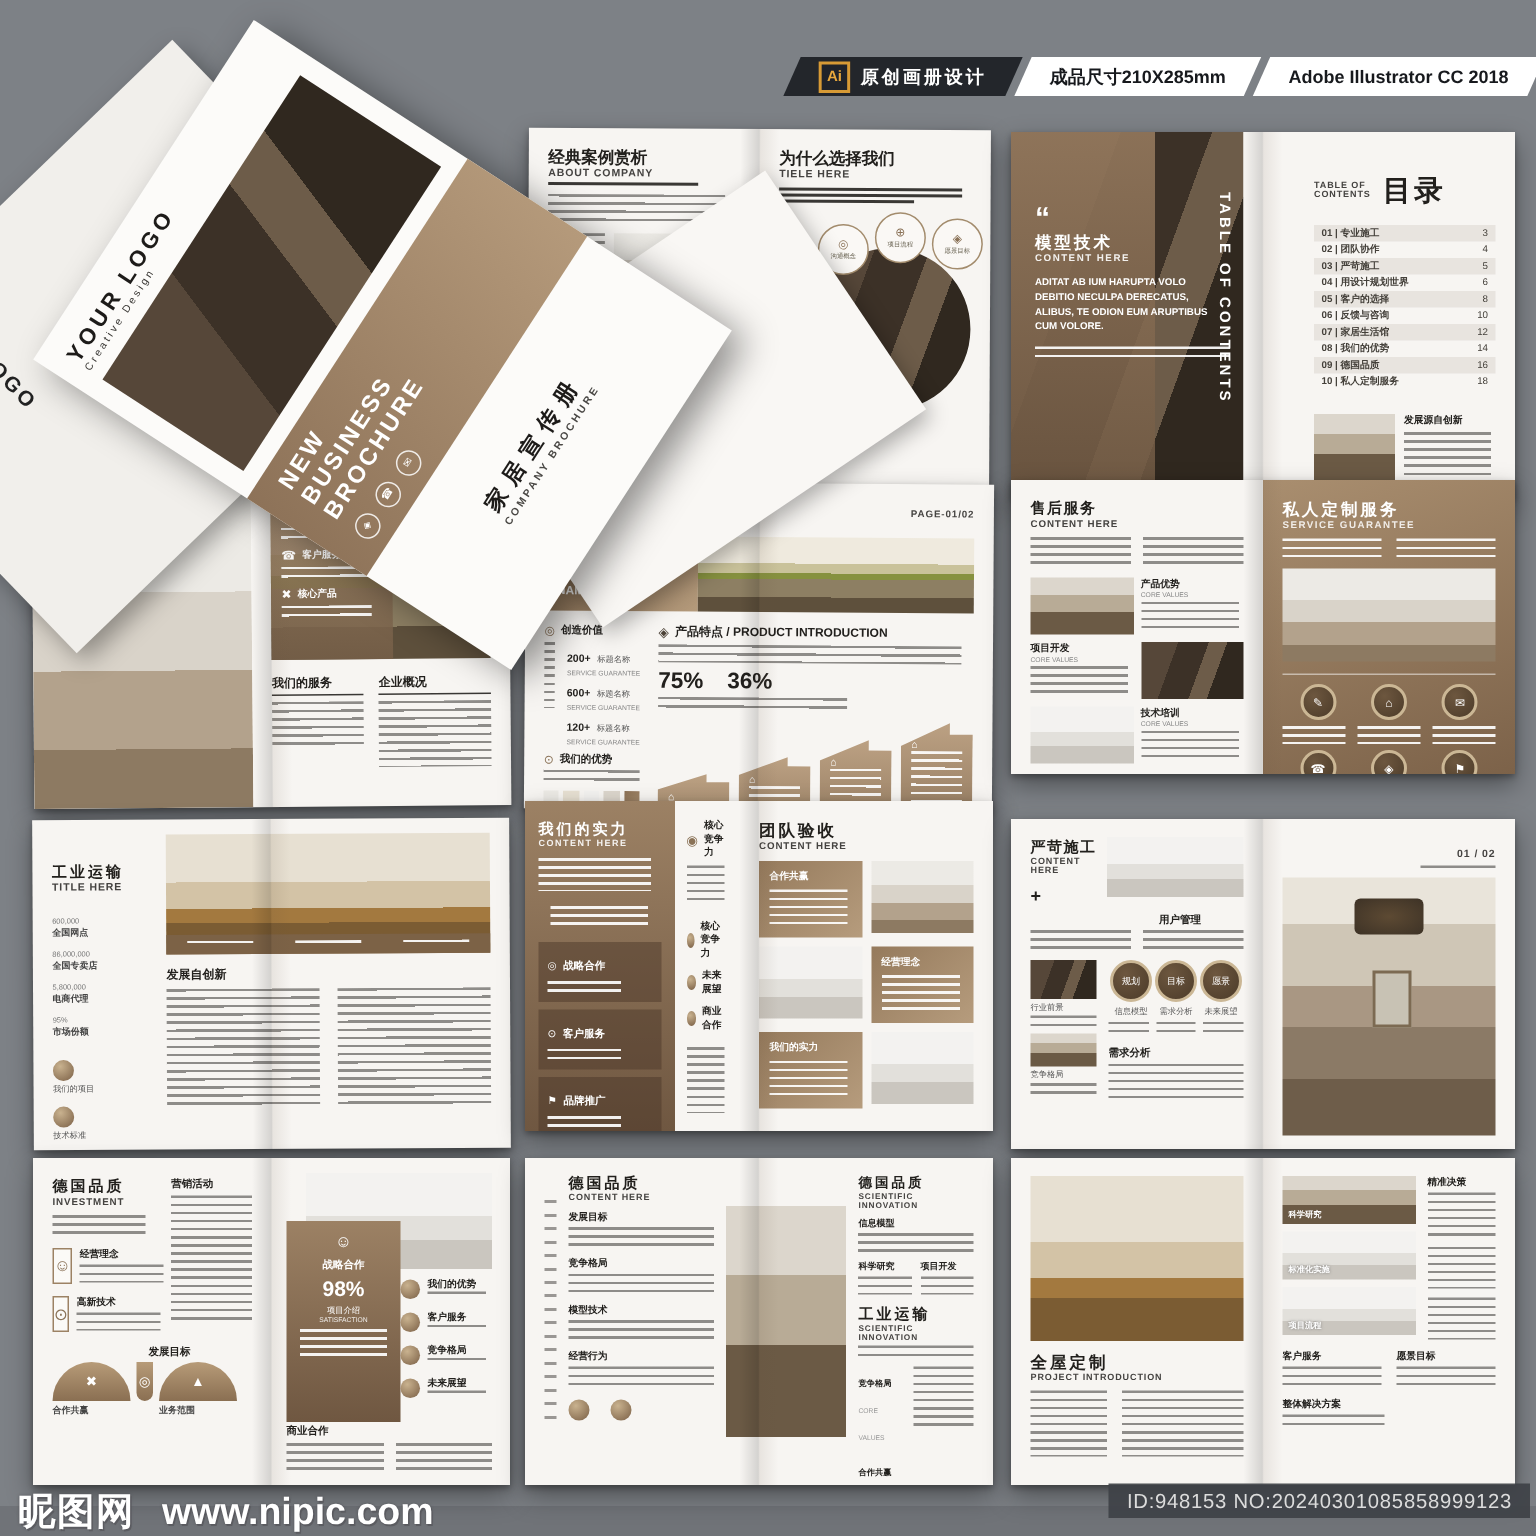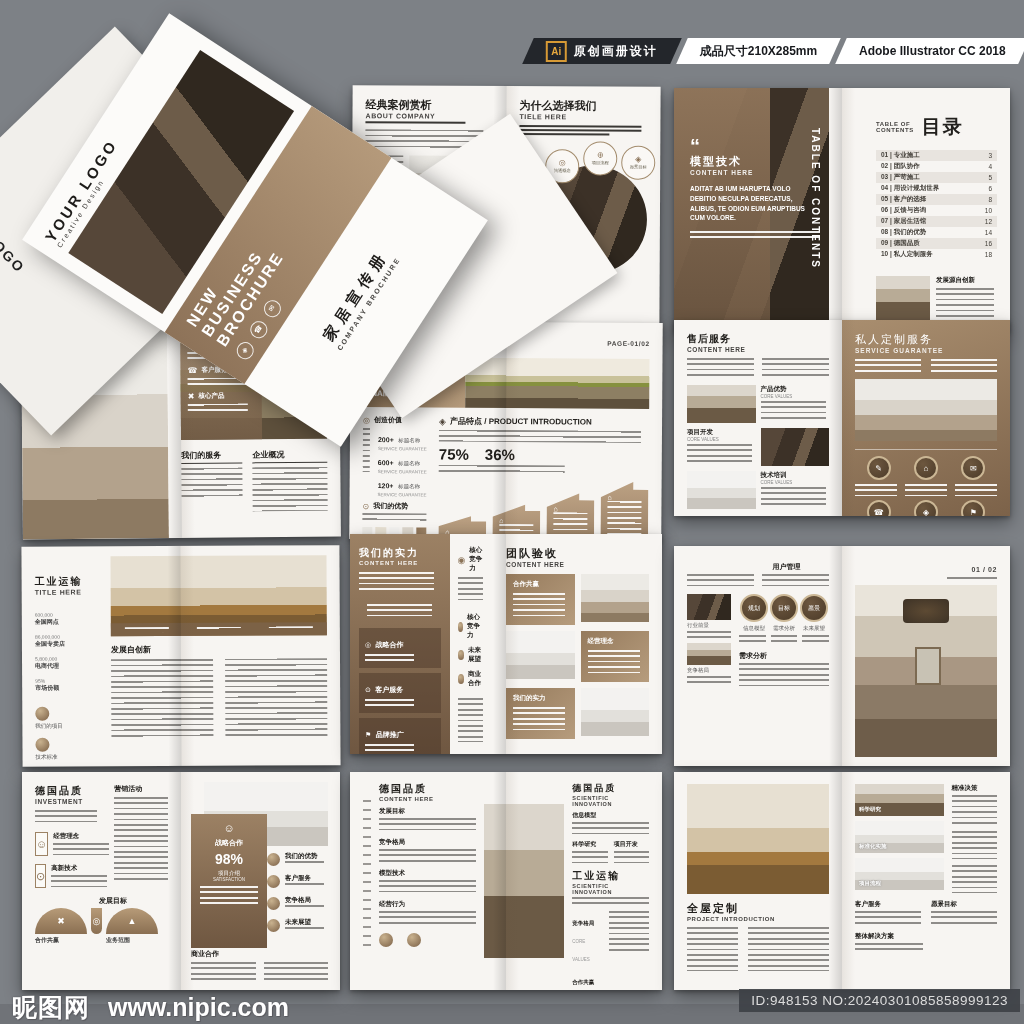--- a/index.html
+++ b/index.html
@@ -337,21 +337,21 @@
       <div class="ph ph-b" style="height:38px"></div>
       <div class="ph ph-e" style="height:38px"></div>
       <div>
           <div class="cn" style="font-size:6.5px">技术培训</div>
           <div style="font-size:4.5px;color:#888">CORE VALUES</div>
           <div class="tl" style="height:20px;width:95%;margin-top:2px"></div>
         </div>
     </div>
   </div>
   <div class="page" style="background:linear-gradient(160deg,#a98e6f,#7c6249);" ;="">
-    <div style="color:#fff;font-size:11px;font-weight:400;letter-spacing:2px">私人定制服务</div>
+    <div style="color:#fff;font-size:11px;font-weight:700;letter-spacing:2px">私人定制服务</div>
     <div style="color:rgba(255,255,255,.85);font-size:6.5px;font-weight:700;letter-spacing:1px">SERVICE GUARANTEE</div>
     <div style="display:flex;gap:10px;margin-top:5px">
       <div class="tl-w" style="height:14px;flex:1"></div>
       <div class="tl-w" style="height:14px;flex:1"></div>
     </div>
     <div class="ph ph-a" style="height:62px;margin-top:6px"></div>
     <div style="display:flex;justify-content:space-around;margin-top:8px;border-top:1px solid rgba(255,255,255,.5);padding-top:6px">
       <div class="dot">
           <span>✎</span>
         </div>
@@ -493,20 +493,28 @@
           <div class="bt">我们的实力</div>
           <div class="tl-w" style="height:26px;width:96%"></div>
         </div>
       <div class="ph ph-e" style="height:48px"></div>
     </div>
   </div>
 </div>
 
 <div class="spread" style="left:674px;top:546px;width:336px;height:220px">
   <div class="page">
+    <div style="display:flex;justify-content:space-between">
+      <div>
+        <div class="cn" style="font-size:10px;letter-spacing:1px">严苛施工</div>
+        <div class="en" style="font-size:6px">CONTENT HERE</div>
+        <div class="cn" style="font-size:12px;margin-top:6px">+</div>
+      </div>
+      <div class="ph ph-e" style="width:96px;height:40px"></div>
+    </div>
     <div class="cn" style="font-size:7px;margin-top:4px;text-align:right;width:80%">用户管理</div>
     <div style="display:flex;gap:8px;margin-top:2px">
       <div class="tl" style="height:14px;flex:1"></div>
       <div class="tl" style="height:14px;flex:1"></div>
     </div>
     <div style="display:flex;gap:8px;margin-top:6px">
       <div style="width:44px">
         <div class="ph ph-b" style="height:26px"></div>
         <div style="font-size:5.5px;color:#555;margin:2px 0">行业前景</div>
         <div class="tl" style="height:8px"></div>

